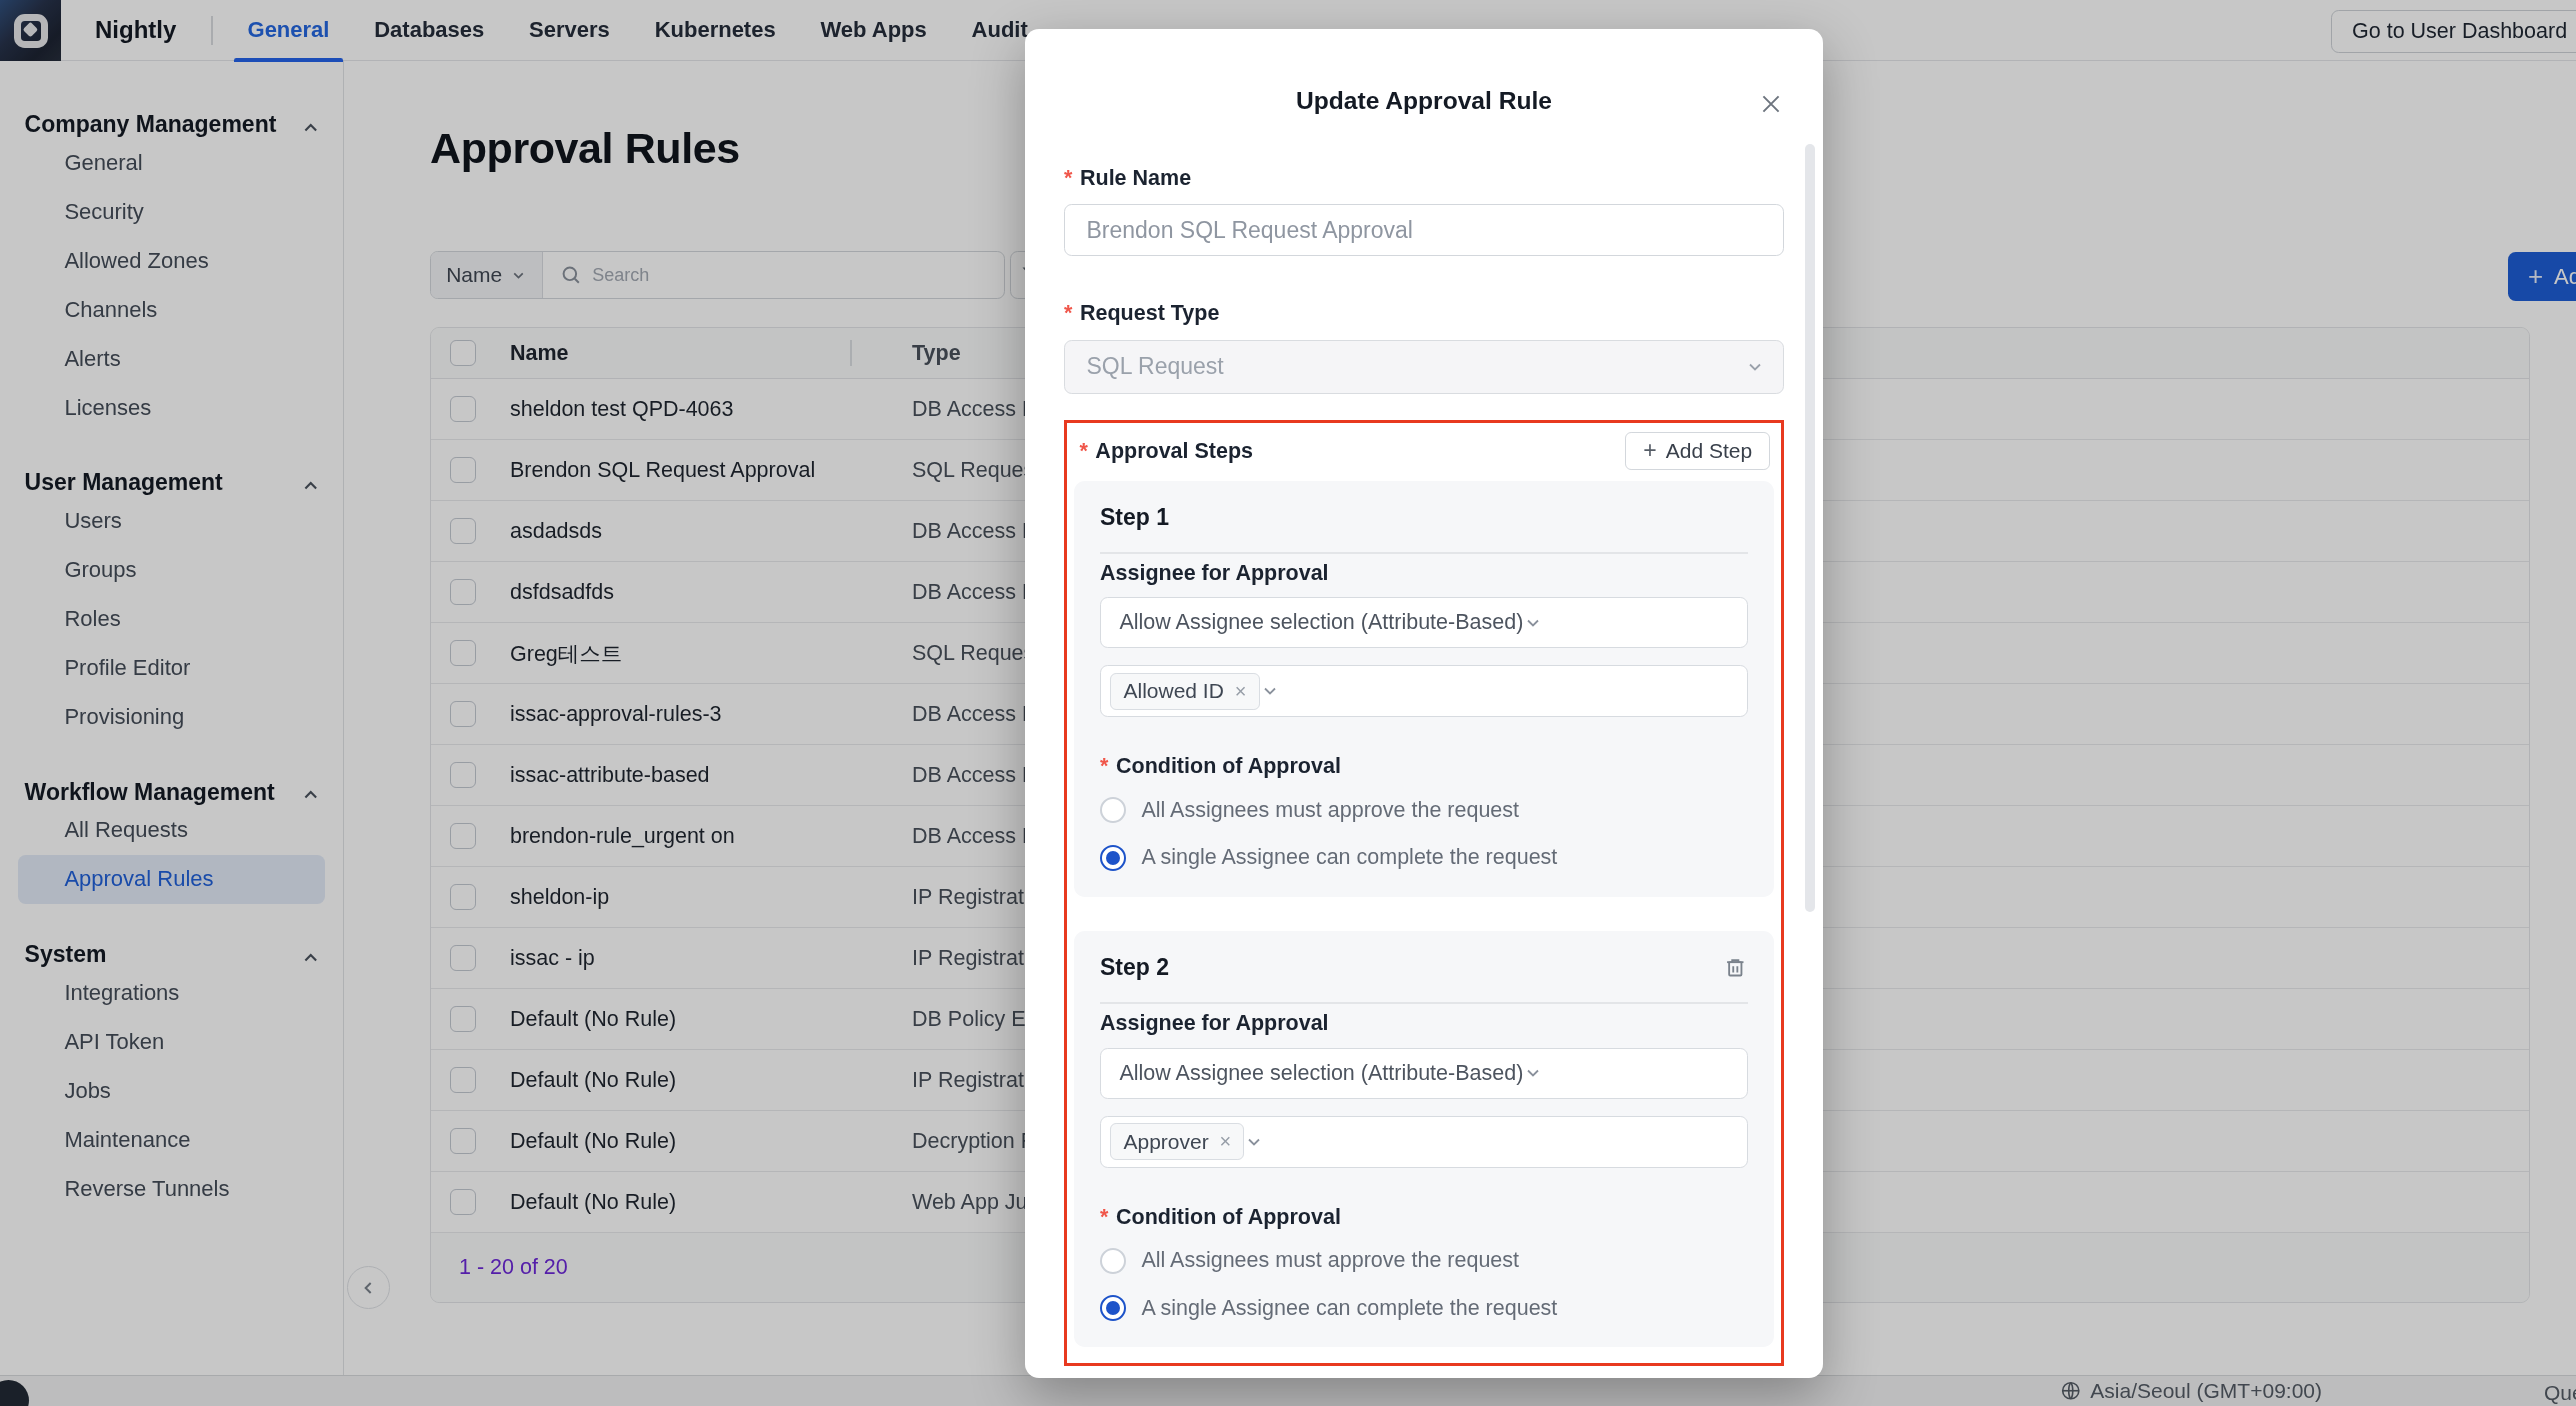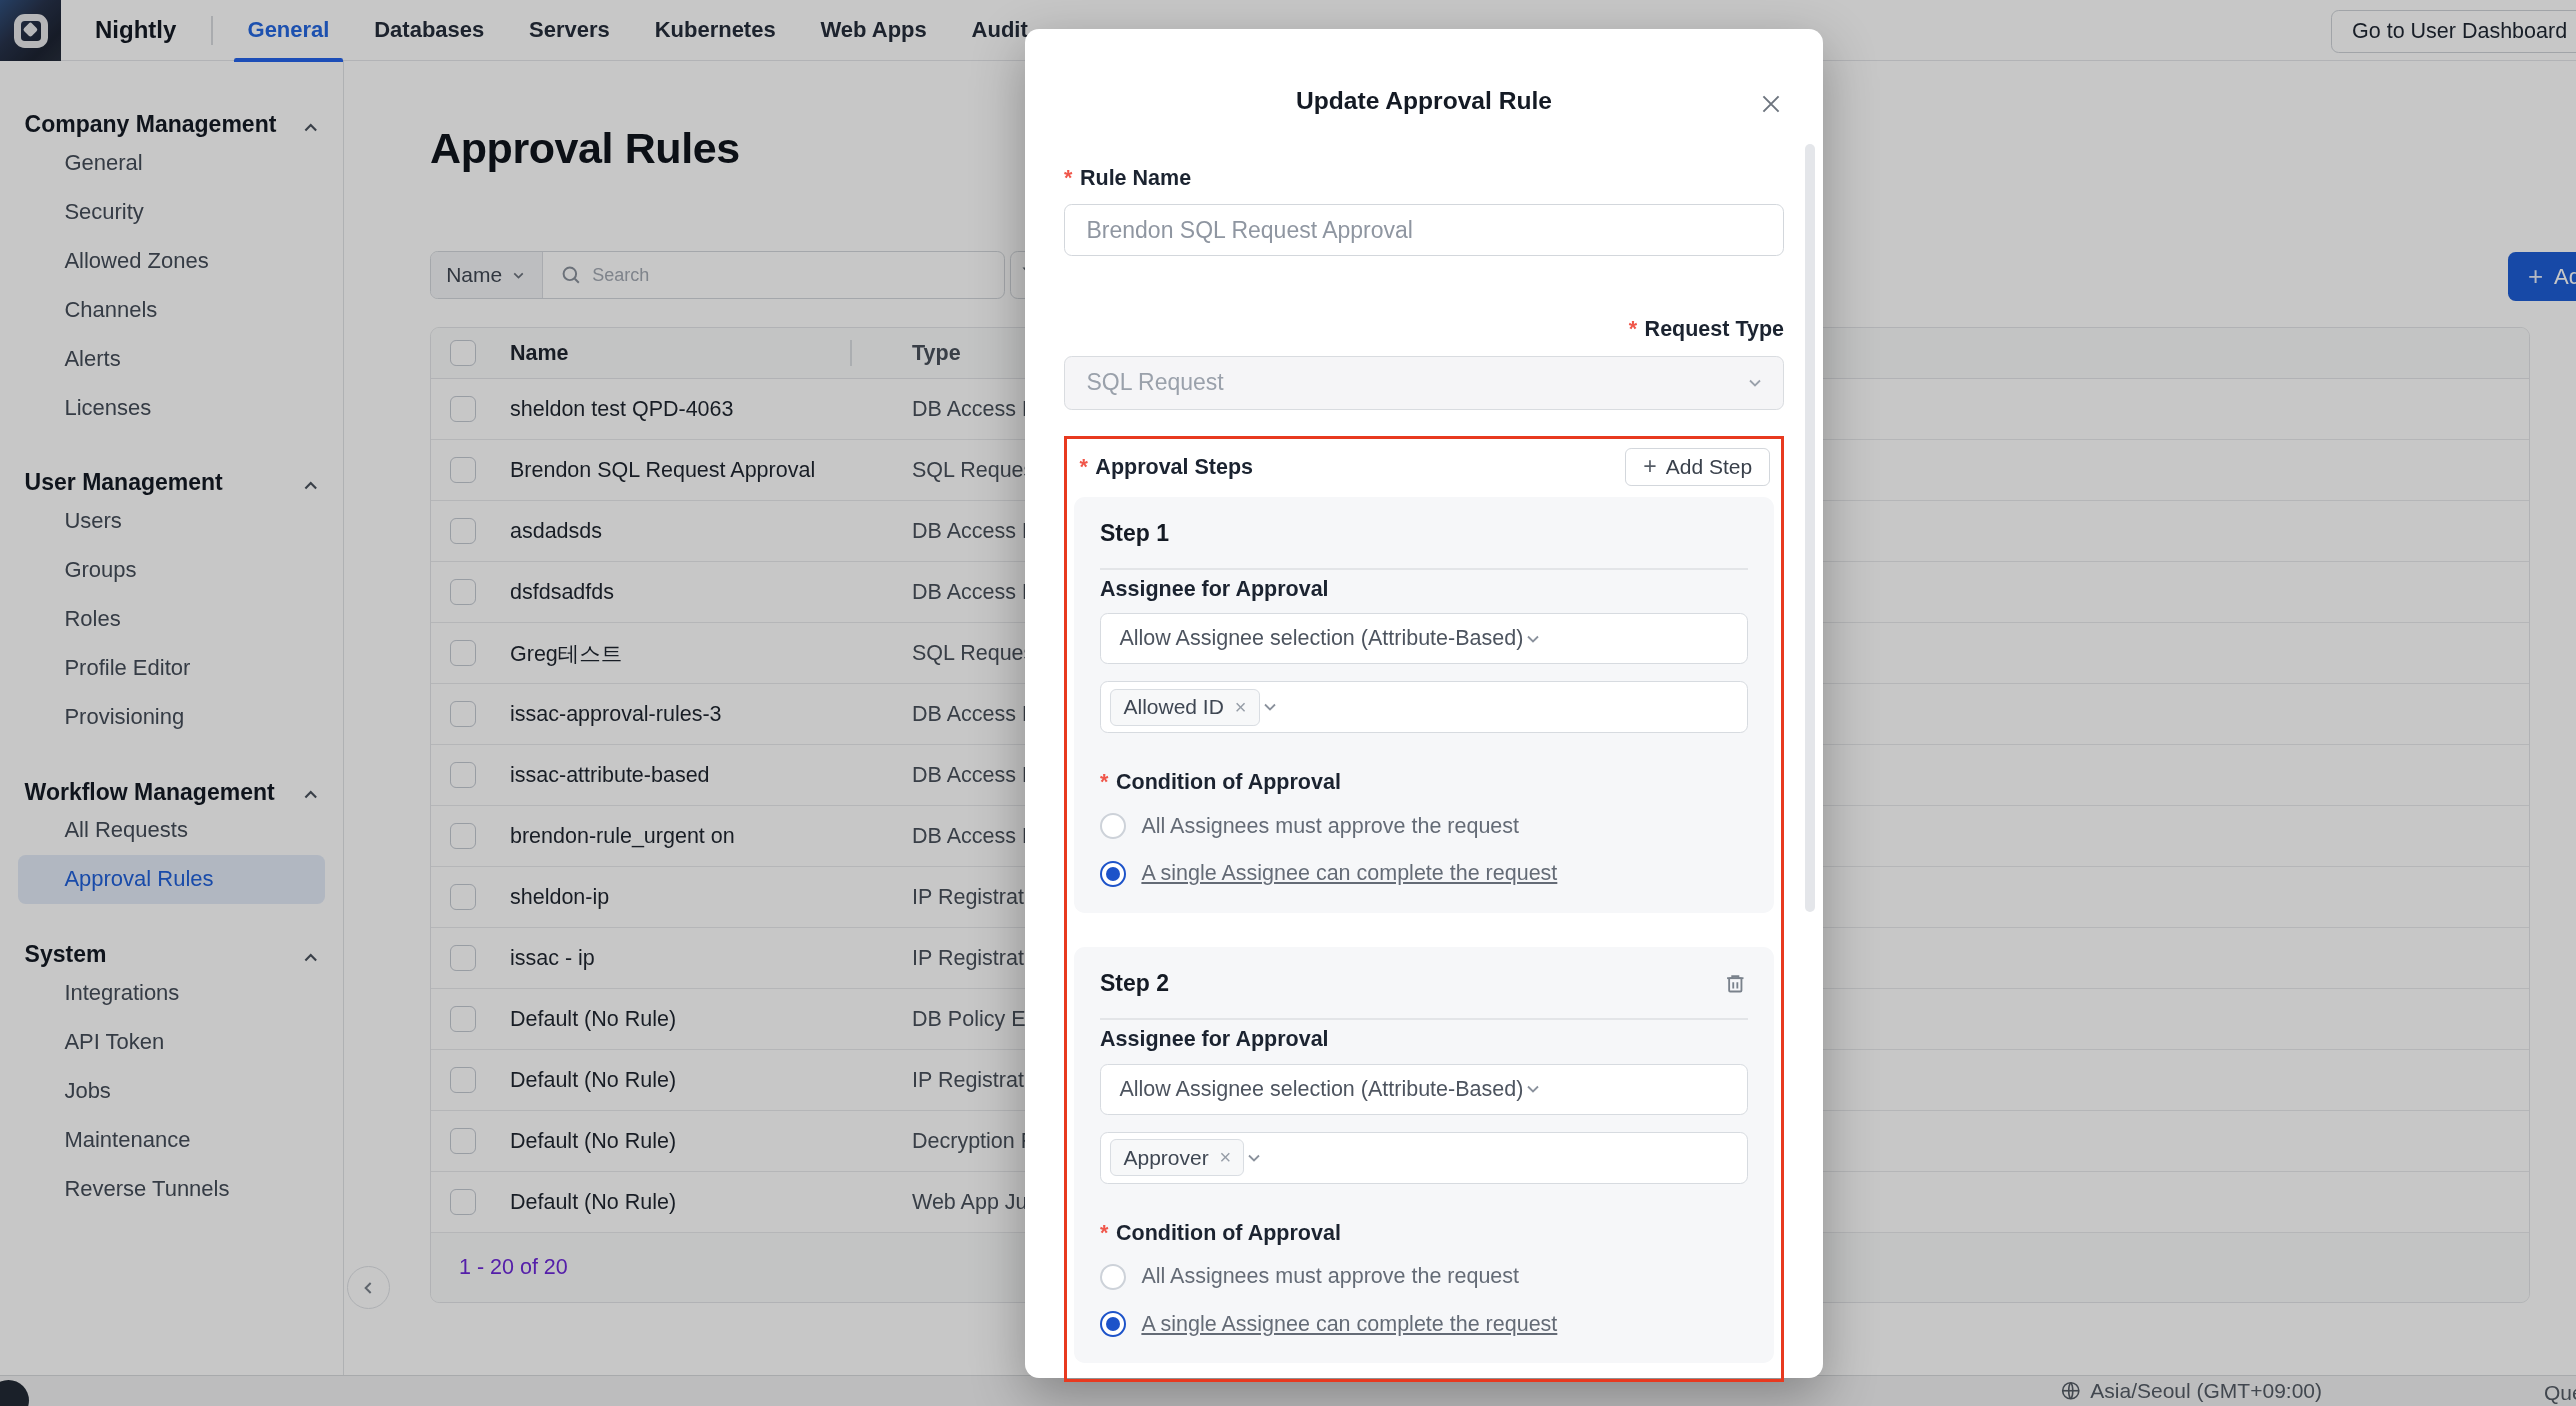--- a/index.html
+++ b/index.html
@@ -74,21 +74,21 @@
   .modal { position:absolute; left:1025px; top:29px; width:798px; height:1349px; background:#fff;
            border-radius:14px; box-shadow:0 18.4px 54px rgba(0,0,0,0.3); z-index:60; padding:0 39px; }
   .modal-title { margin-top:58px; text-align:center; font-size:24.6px; font-weight:700; color:#141a24; }
   .modal-close { position:absolute; top:60px; right:38px; width:29px; height:29px; display:flex;
            align-items:center; justify-content:center; }
   .f-label { display:flex; gap:6.1px; font-size:21.5px; font-weight:600; color:#1b2330; line-height:28px; }
   .req::before { content:"*"; color:#f0564a; font-size:21.5px; margin-right:1.5px; }
   .lbl-rule { margin-top:49px; }
   .text-input { margin-top:12.3px; height:52px; border:1.5px solid #d3d7dc; border-radius:7.7px;
            display:flex; align-items:center; padding:0 21.5px; font-size:23px; color:#8f96a1; background:#fff; }
-  .lbl-reqtype { margin-top:59px;justify-content:flex-end; }
+  .lbl-reqtype { margin-top:43px; }
   .select { position:relative; margin-top:12.3px; height:54px; border:1.5px solid #d9dce0; border-radius:7.7px;
            display:flex; align-items:center; padding:0 21.5px; font-size:23px; background:#fff; }
   .select.disabled { background:#f5f5f7; color:#9aa1ab; }
   .select .chev { position:absolute; right:18.4px; top:50%; transform:translateY(-50%); }
 
   .red-box { margin-top:26px; border:3.8px solid #e8391f; padding:9.2px 7px 15.4px 7px; }
   .steps-head { display:flex; align-items:center; padding:0 3.8px 0 5.4px; }
   .steps-head .sp { flex:1; }
   .addstep-btn { height:38px; border:1.5px solid #d3d7dc; border-radius:6.1px; background:#fff;
            display:flex; align-items:center; padding:0 17px; gap:9.2px; font-size:21px; color:#39404b; }
@@ -100,21 +100,21 @@
   .step-div { margin-top:21.5px; height:1.5px; background:#e3e5e8; }
   .lbl-assignee { margin-top:5px; }
   .dd { position:relative; margin-top:10.8px; height:51px; background:#fff; border:1.5px solid #d7dbe0;
         border-radius:7.7px; display:flex; align-items:center; padding:0 18.4px; font-size:21.5px; color:#4d545f; }
   .dd.multi { margin-top:17px; height:52px; padding-left:9.2px; }
   .tag { height:37px; background:#f7f8f9; border:1.5px solid #d9dde2; border-radius:6.1px; display:flex;
         align-items:center; padding:0 12.3px; gap:10.8px; font-size:21px; color:#3f4753; }
   .tag .x { color:#969da7; font-size:20px; }
   .lbl-cond { margin-top:35px; }
   .radio-row { margin-top:17px; display:flex; align-items:center; gap:15.4px; font-size:21.5px; color:#646b76; }
-  .radio-row + .radio-row { margin-top:21.5px;text-decoration:underline; }
+  .radio-row + .radio-row { margin-top:21.5px; }
   .radio { width:26px; height:26px; border-radius:50%; border:2.3px solid #cdd2d9; background:#fff; flex:0 0 26px; position:relative; }
   .radio.checked { border-color:#1d53c9; }
   .radio.checked::after { content:""; position:absolute; left:50%; top:50%; width:14px; height:14px;
         border-radius:50%; background:#1d53c9; transform:translate(-50%,-50%); }
   .modal-scroll { position:absolute; right:7.7px; top:115px; width:10px; height:768px; background:#e4e6ea; border-radius:5.4px; }
 
   
   .statusbar { position:absolute; left:0; bottom:0; width:2576px; height:31px; background:#f2f3f4;
         border-top:1.5px solid #d8dadd; z-index:8; font-size:21px; color:#555c66; }
   .tz { position:absolute; right:254px; top:0; height:29px; display:flex; align-items:center; gap:9.2px; }

